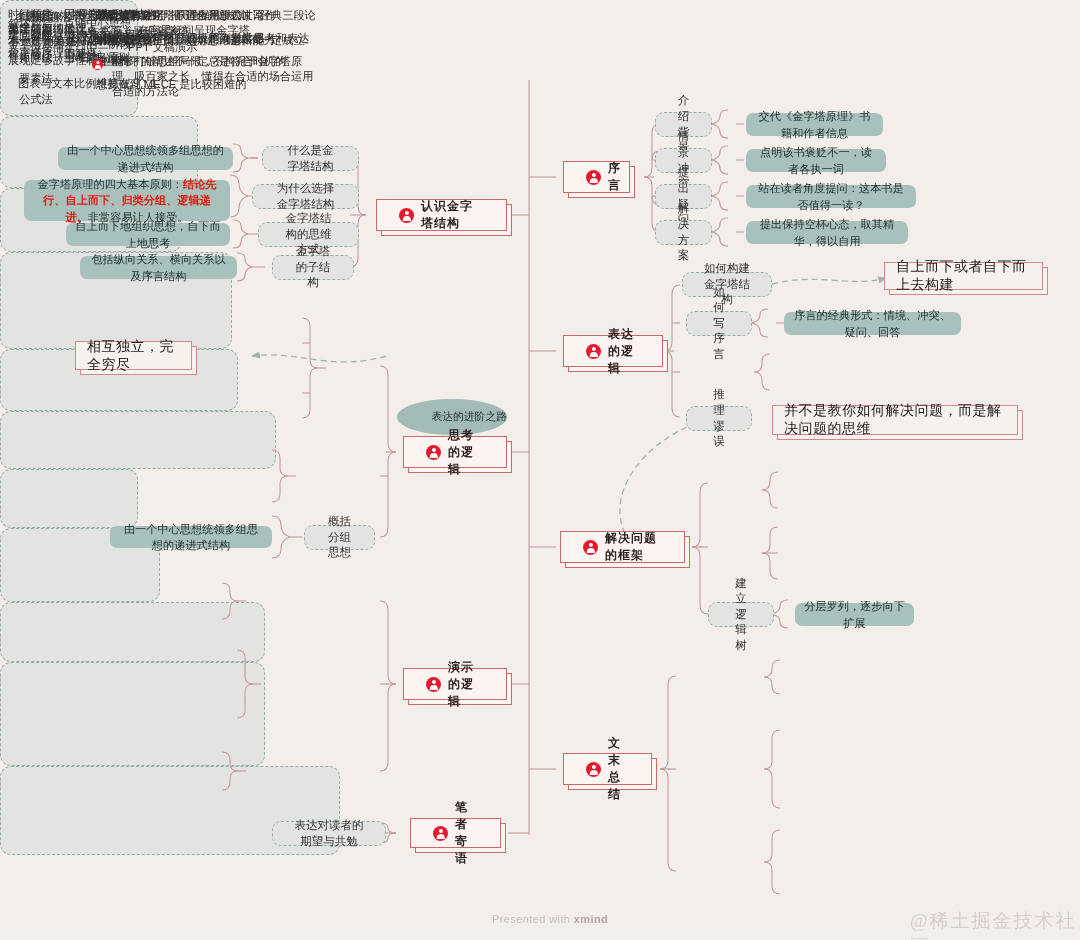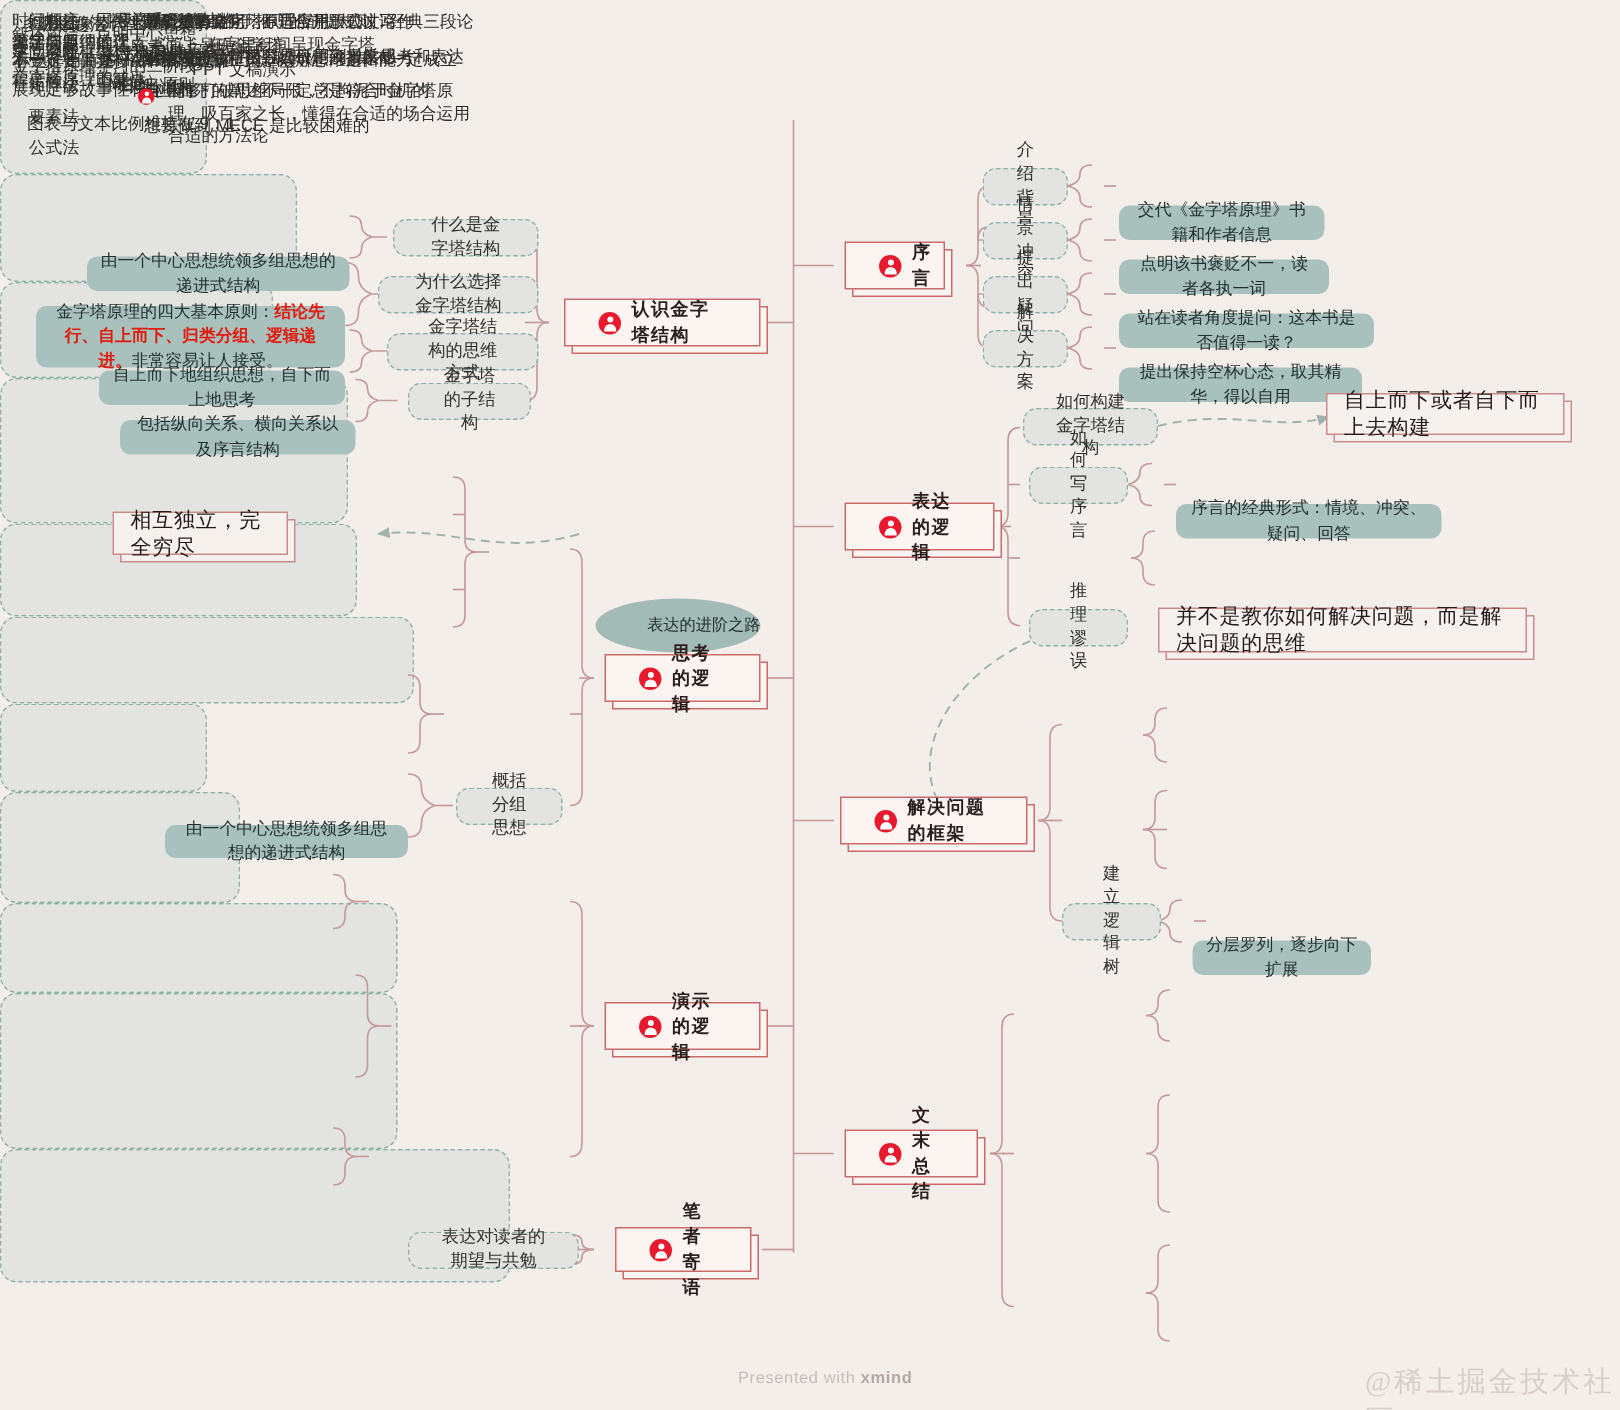--- a/index.html
+++ b/index.html
@@ -61,21 +61,20 @@
   
   .pill{
     background:#a9c1bd;
     border-radius:7px;
     color:#22302f;
     font-size:11.2px;
     padding:0 9px;
     justify-content:center;
     text-align:center;
     line-height:1.45;
-    margin-top:24px;
   }
   .pill .hl{color:#e01b0f;font-weight:bold;}
 
   
   .callout{
     background:#f7f1ee;
     border:1.6px solid #c98b8b;
     box-shadow:5px 5px 0 -1px #f7f1ee, 5px 5px 0 0 #c98b8b;
     color:#221a18;
     font-size:14px;

